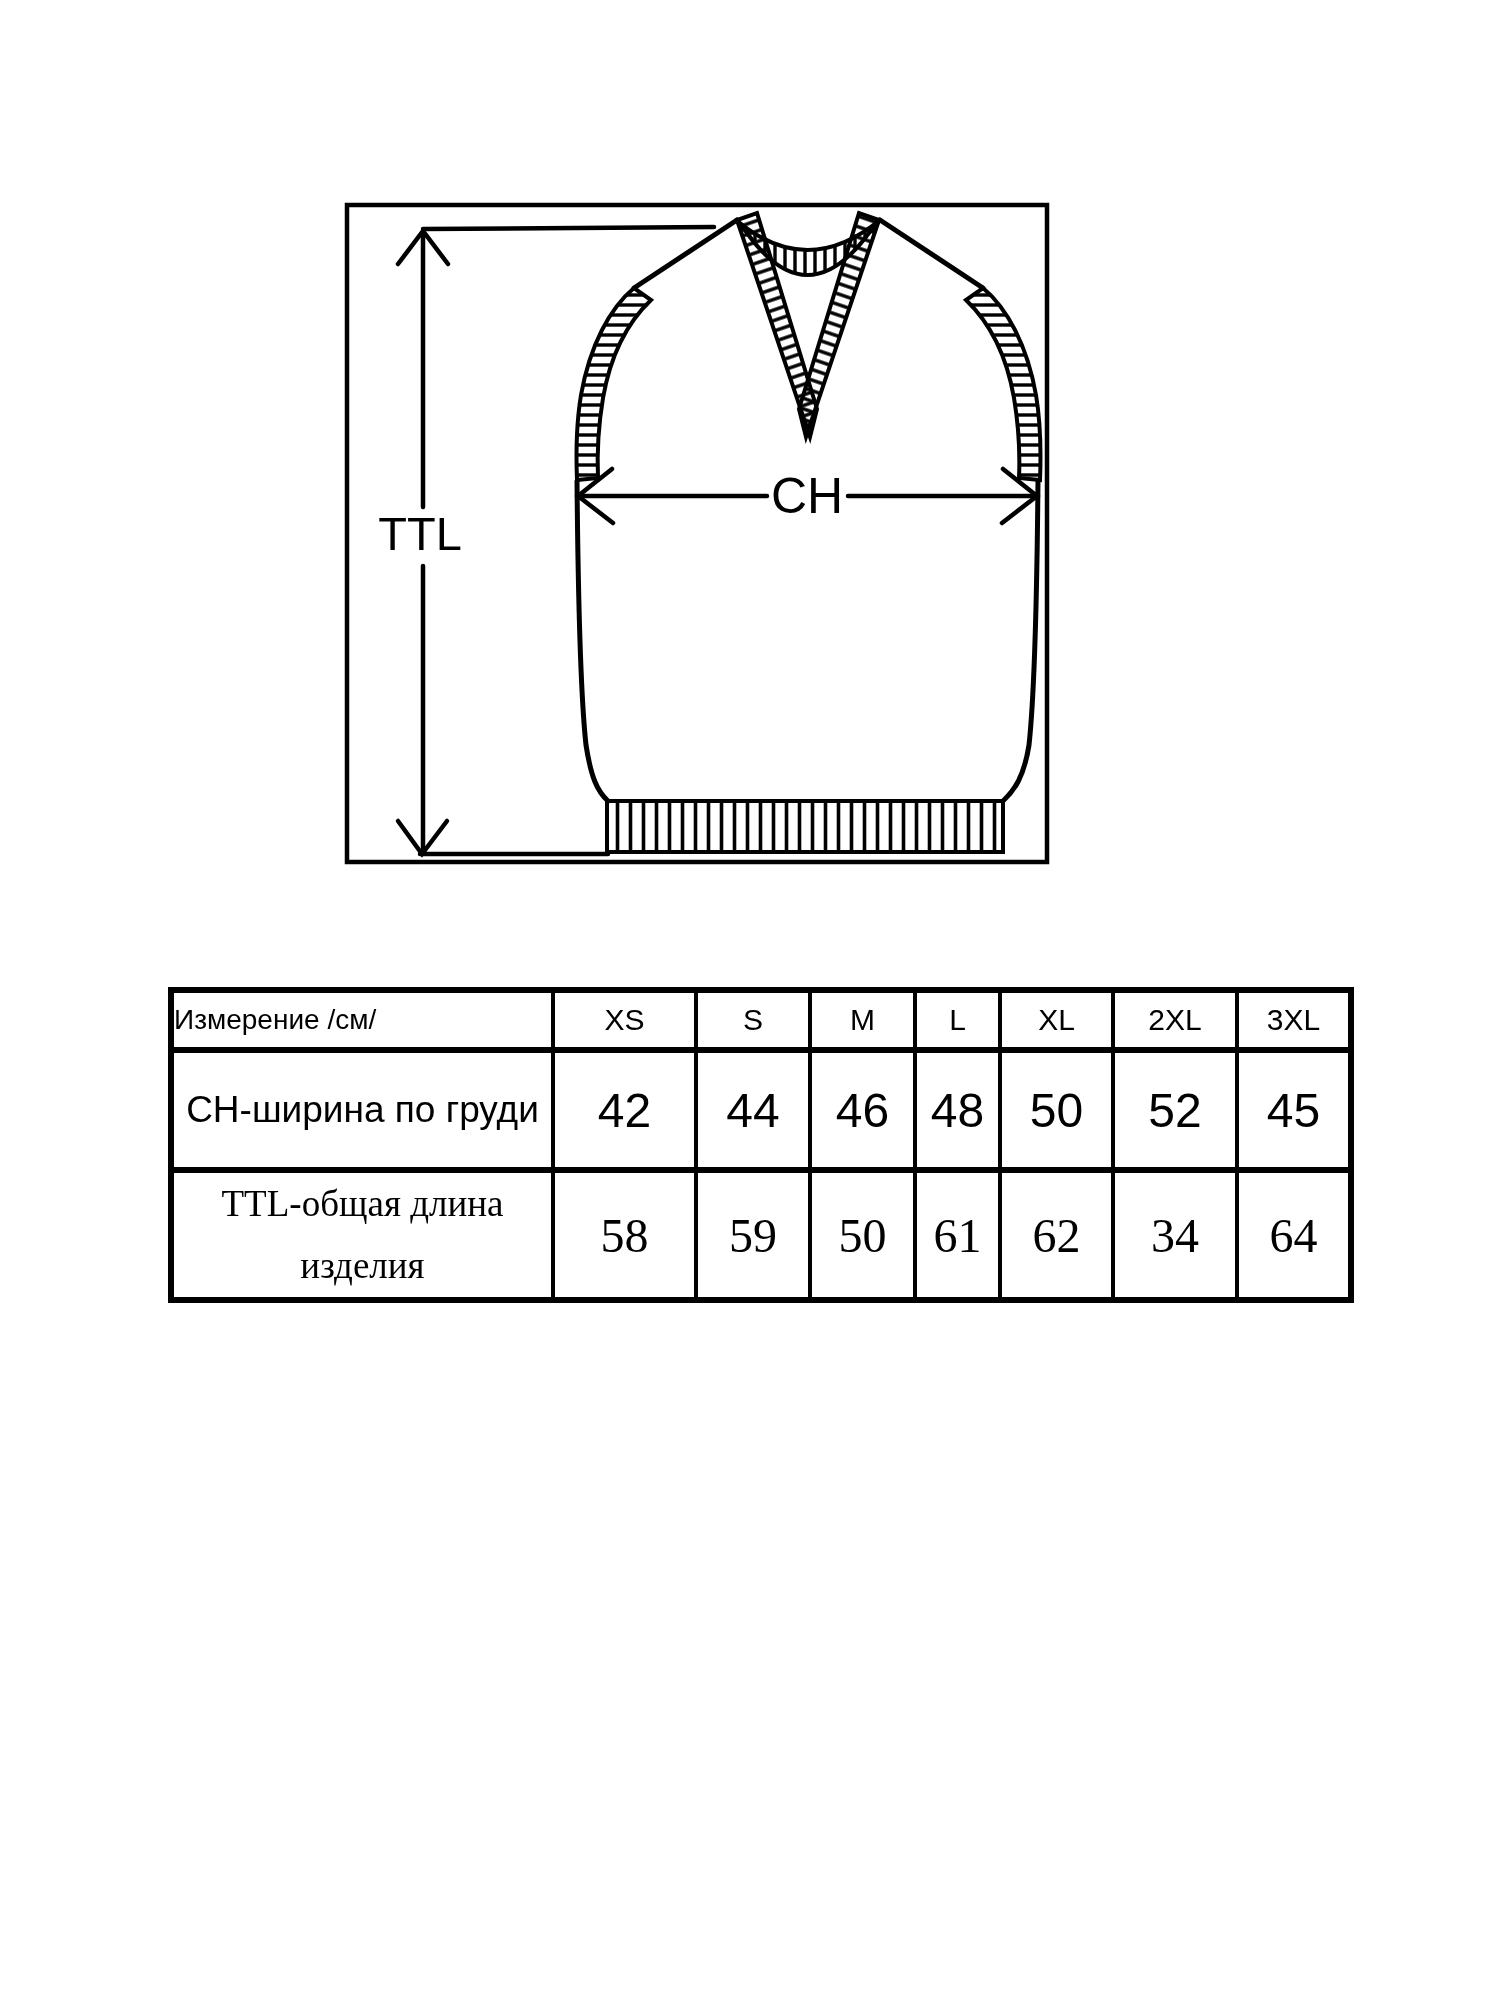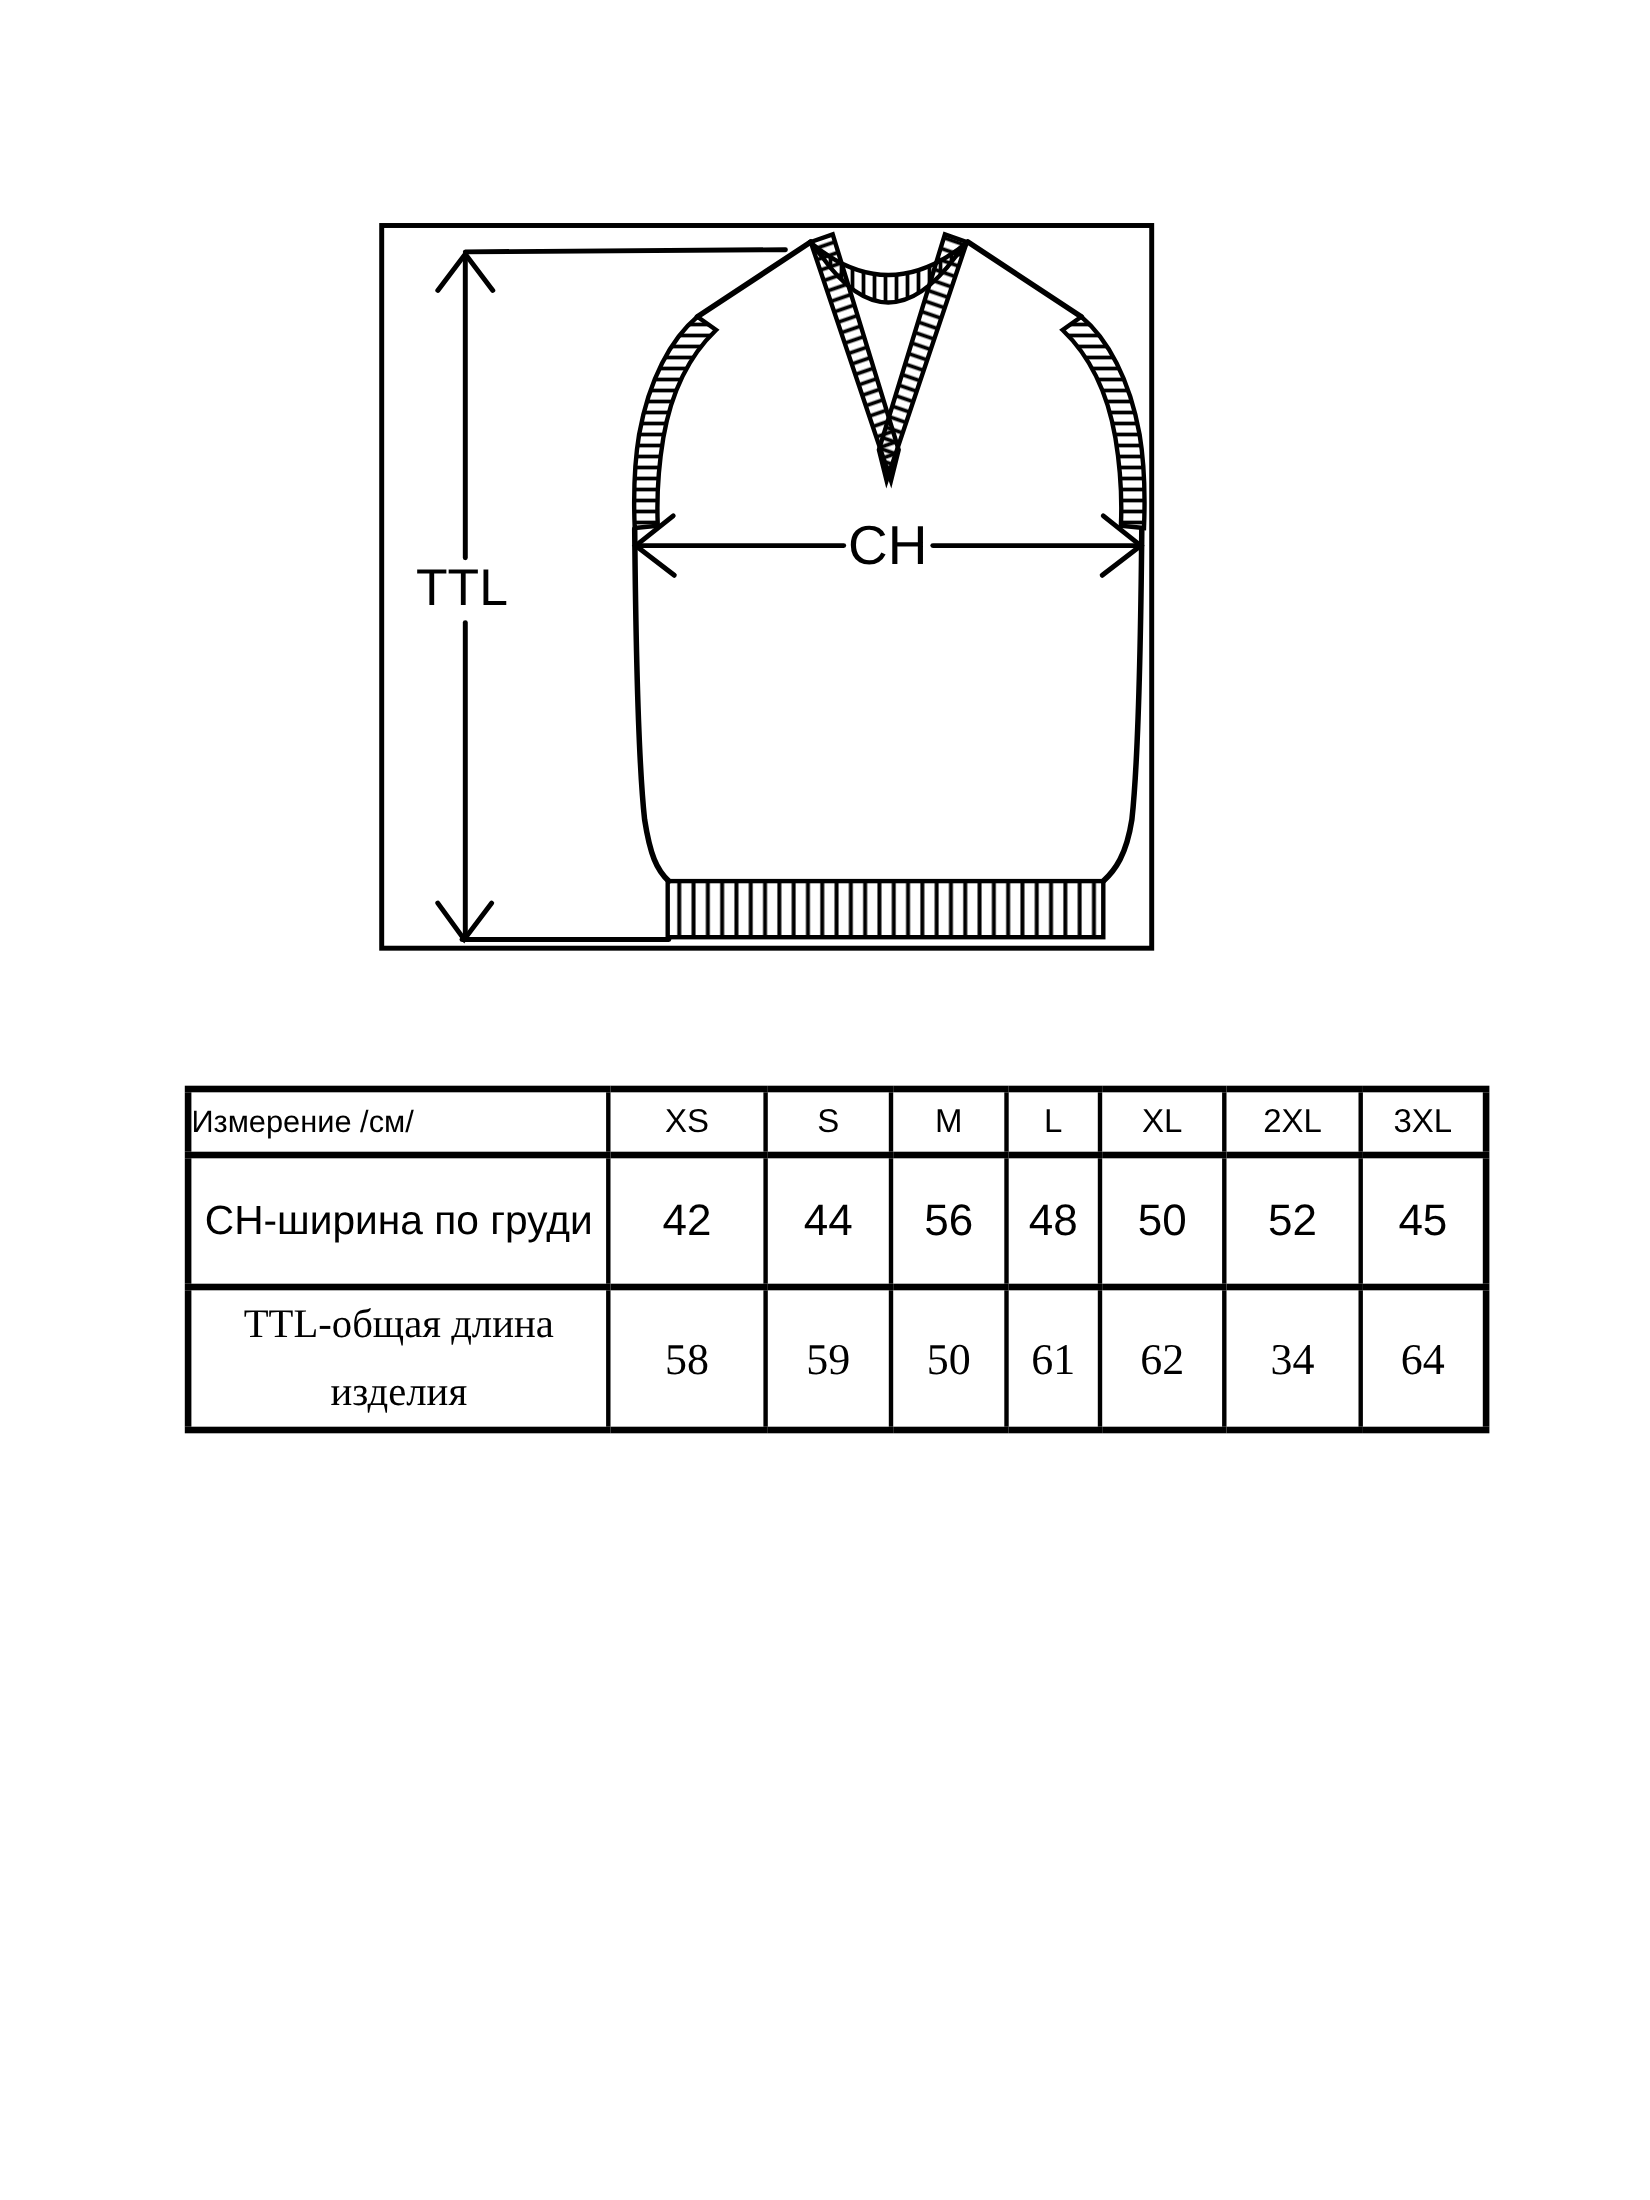--- a/index.html
+++ b/index.html
@@ -67,21 +67,21 @@
   td.row-label {
     text-align: center;
     vertical-align: middle;
     font-size: 37px;
     line-height: 62px;
     padding-left: 8px;
   }
   td.value-cell {
     text-align: center;
     vertical-align: middle;
-    font-size: 40px;
+    font-size: 48px;
   }
 </style>
 </head>
 <body>
 
 <svg id="diagram-svg" viewBox="0 0 1500 980" aria-hidden="false">
   <defs>
 
     <pattern id="rib-v10" patternUnits="userSpaceOnUse" width="10" height="10">
       <line x1="5" y1="-1" x2="5" y2="11" stroke="#000" stroke-width="3.4"></line>
@@ -160,21 +160,21 @@
         <th class="size-header">M</th>
         <th class="size-header">L</th>
         <th class="size-header">XL</th>
         <th class="size-header">2XL</th>
         <th class="size-header">3XL</th>
       </tr>
       <tr class="data-row-1">
         <td class="row-label">CH-ширина по груди</td>
         <td class="value-cell">42</td>
         <td class="value-cell">44</td>
-        <td class="value-cell">56</td>
+        <td class="value-cell">46</td>
         <td class="value-cell">48</td>
         <td class="value-cell">50</td>
         <td class="value-cell">52</td>
         <td class="value-cell">45</td>
       </tr>
       <tr class="data-row-2">
         <td class="row-label">TTL-общая длина изделия</td>
         <td class="value-cell">58</td>
         <td class="value-cell">59</td>
         <td class="value-cell">50</td>

